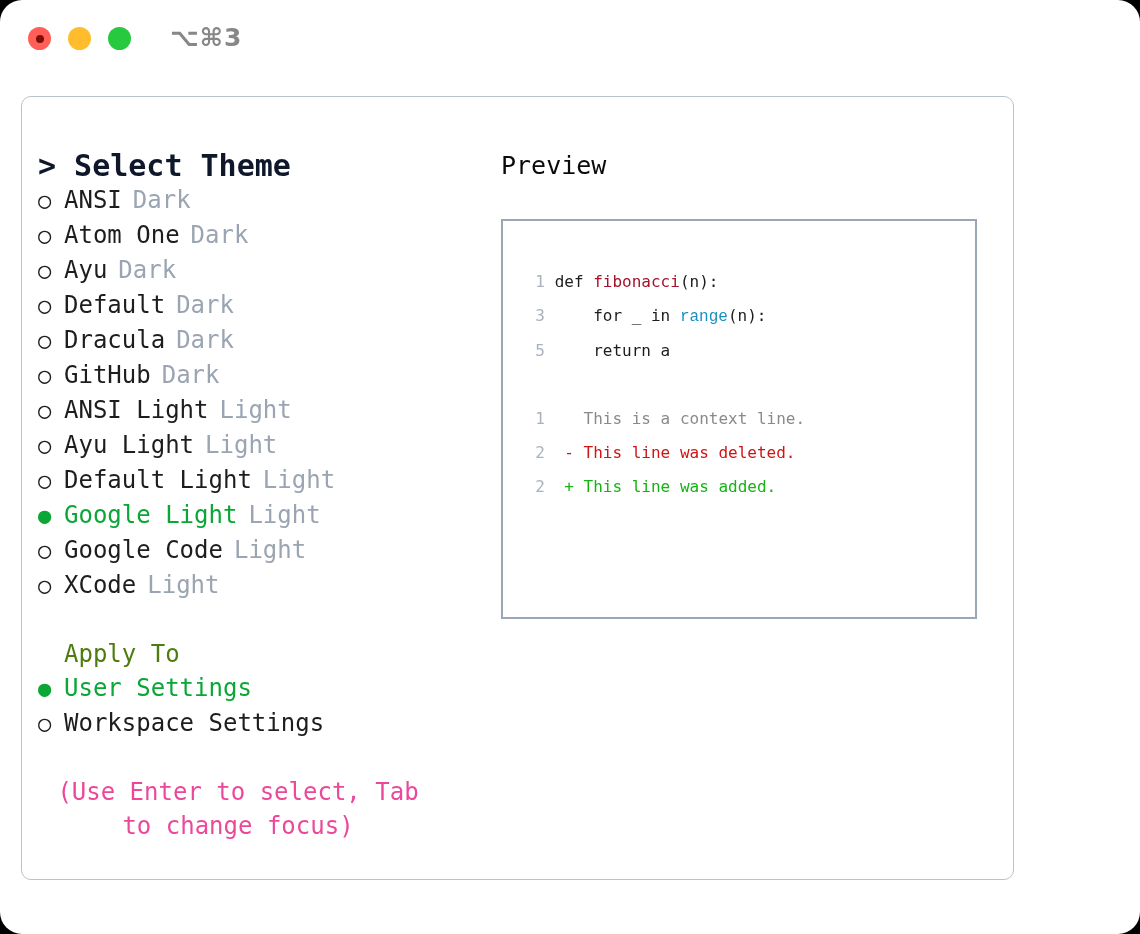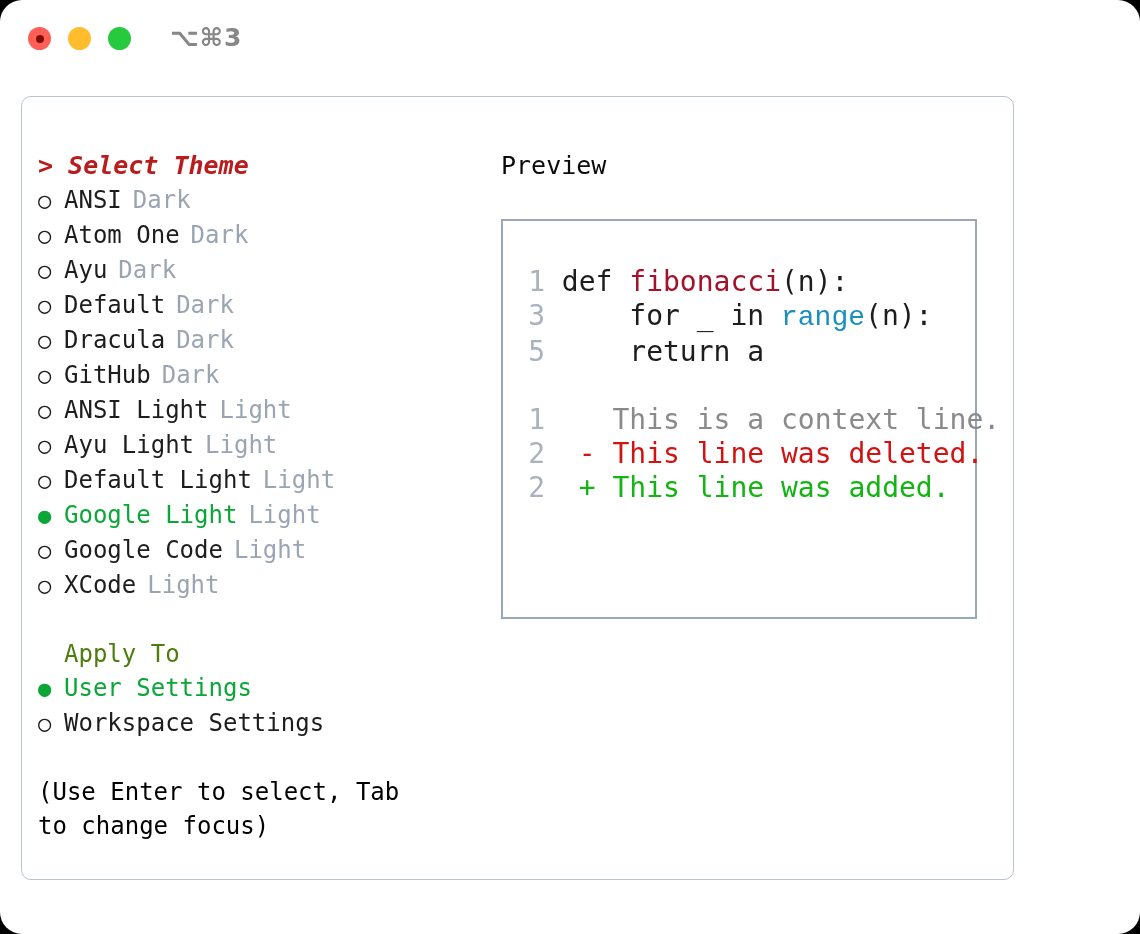--- a/index.html
+++ b/index.html
@@ -77,26 +77,25 @@
 
   
   #left-col {
     position: absolute;
     left: 16px;
     top: 52px;
     width: 430px;
   }
 
   .list-heading {
-    font-size: 25px;
+    font-size: 30px;
     font-weight: 700;
-    color: #b91c1c;
-    line-height: 34px;
-    white-space: pre;
-    font-style: italic;
+    color: #0f172a;
+    line-height: 34px;
+    white-space: pre;
   }
 
   .theme-row {
     display: flex;
     align-items: baseline;
     font-size: 24px;
     line-height: 34px;
     white-space: pre;
   }
   .marker {
@@ -118,23 +117,24 @@
     line-height: 34px;
     color: #4d7c0f;
     white-space: pre;
     padding-left: 26px;
   }
 
   #hint {
     margin-top: 34px;
     font-size: 24px;
     line-height: 34px;
-    color: #000000;
+    color: #ec4899;
     width: 400px;
     white-space: pre-wrap;
+    text-align: center;
   }
 
   
   #right-col {
     position: absolute;
     left: 479px;
     top: 52px;
     width: 490px;
   }
   #preview-title {
@@ -146,21 +146,21 @@
   #code-box {
     margin-top: 36px;
     width: 476px;
     height: 400px;
     border: 2px solid #9aa7b6;
     box-sizing: border-box;
     background: #ffffff;
     padding: 44px 0 0 20px;
   }
   .code-line {
-    font-size: 28px;
+    font-size: 16px;
     line-height: 34px;
     white-space: pre;
   }
   .lineno {
     display: inline-block;
     width: 22px;
     text-align: right;
     color: #a9b2bd;
   }
   .code-text { color: #1d1d1d; }

